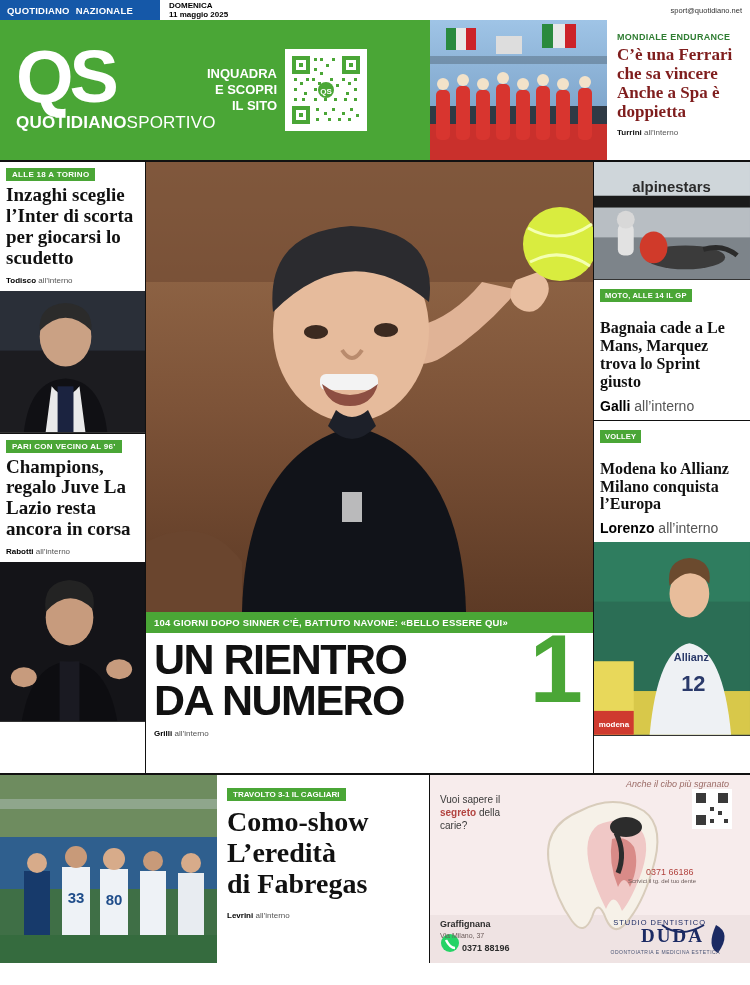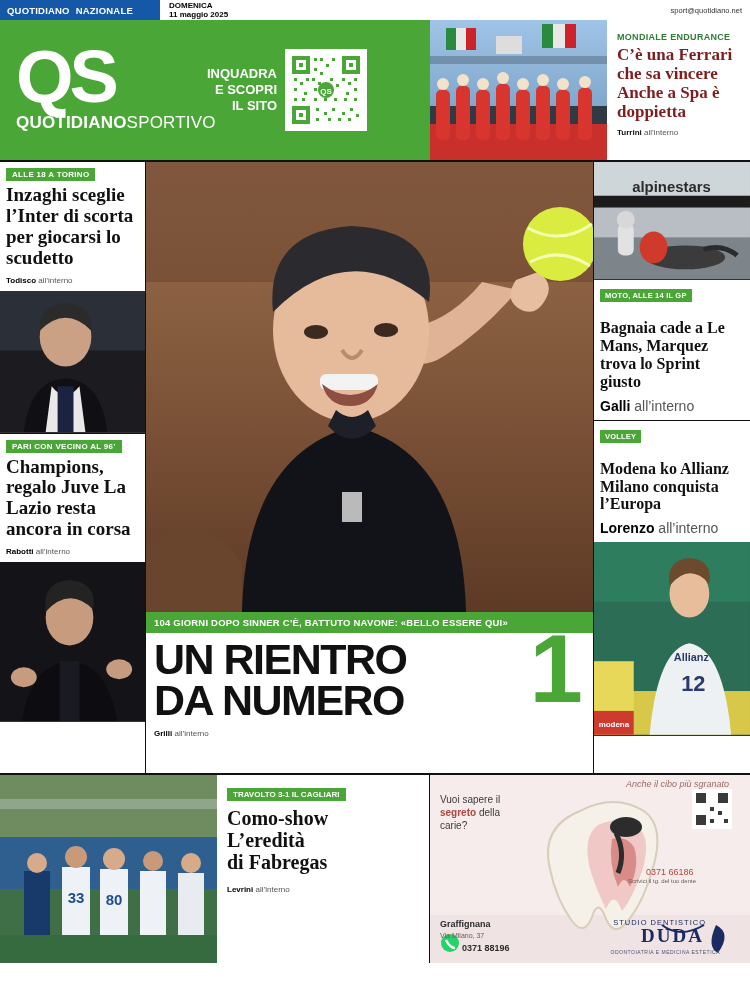--- a/index.html
+++ b/index.html
@@ -133,21 +133,21 @@
   
   .bottom { display:flex; height:190px; border-top:2px solid #111; }
   .bt-photo { width:217px; overflow:hidden; position:relative; background:#c2410c; }
   .bt-text { width:213px; padding:8px 10px 6px 10px; border-right:1px solid #111; }
   .bt-kicker {
     display:inline-block; background:#4aa636; color:#fff;
     font-size:8px; font-weight:bold; padding:2px 6px; margin-bottom:6px;
   }
   .bt-title {
     font-family:"Liberation Serif", serif; font-weight:bold;
-    font-size:20px; line-height:1.1; color:#111;
+    font-size:28px; line-height:1.1; color:#111;
   }
   .bt-sub { font-size:8.5px; line-height:1.45; margin-top:10px; color:#111; }
   .bt-byline { font-size:8px; margin-top:12px; }
   .bt-byline span { color:#555; }
   .bt-ad { flex:1; position:relative; overflow:hidden; background:#f2e4e4; }
 
   
   .ph-fill { position:absolute; inset:0; }
 </style>
 </head>

